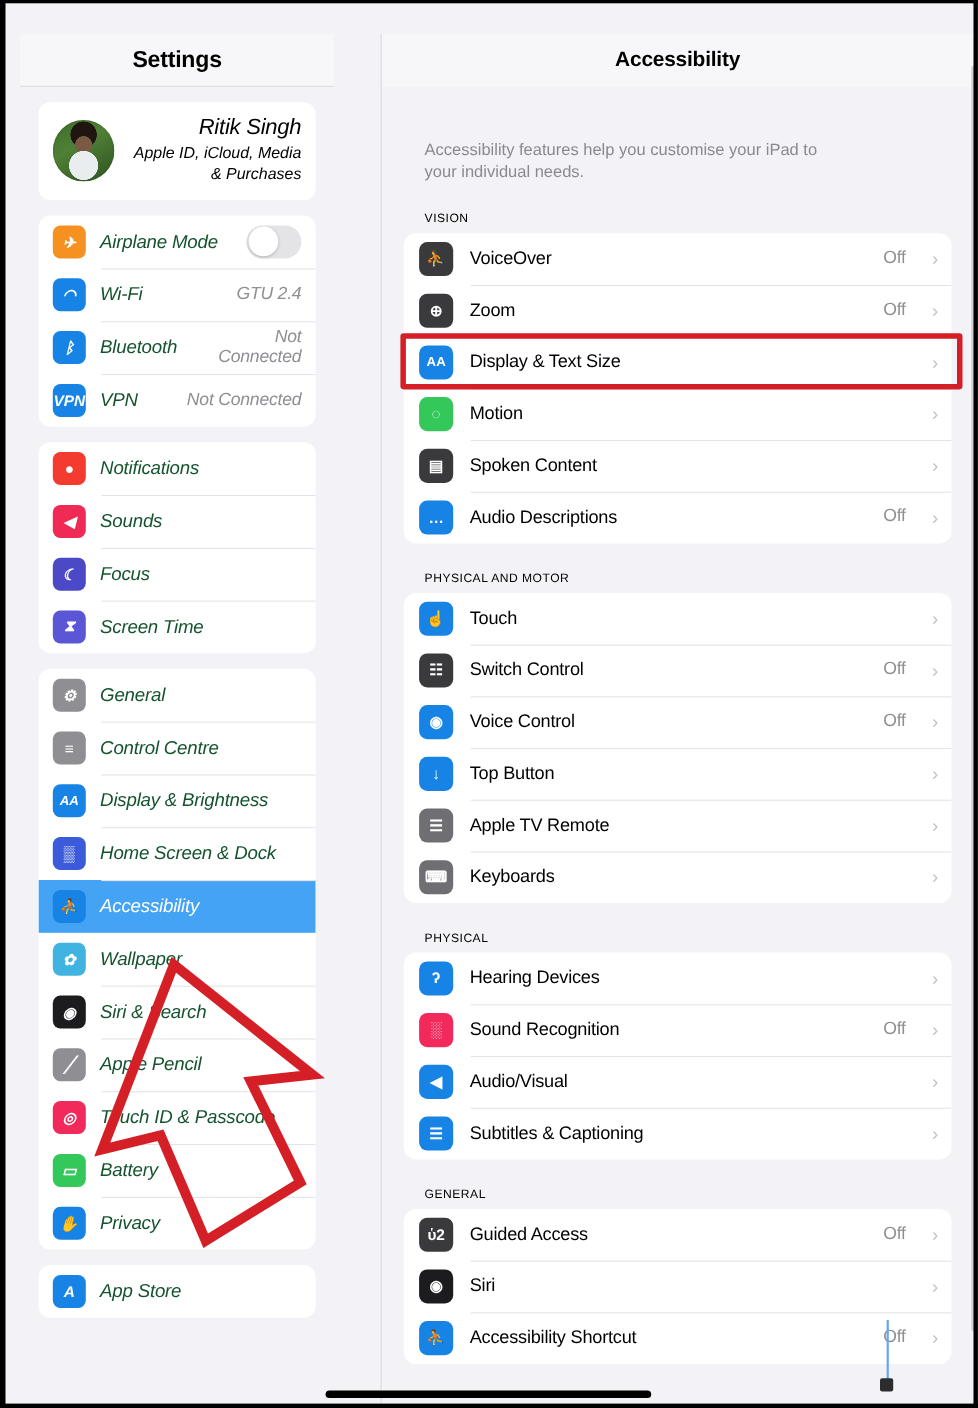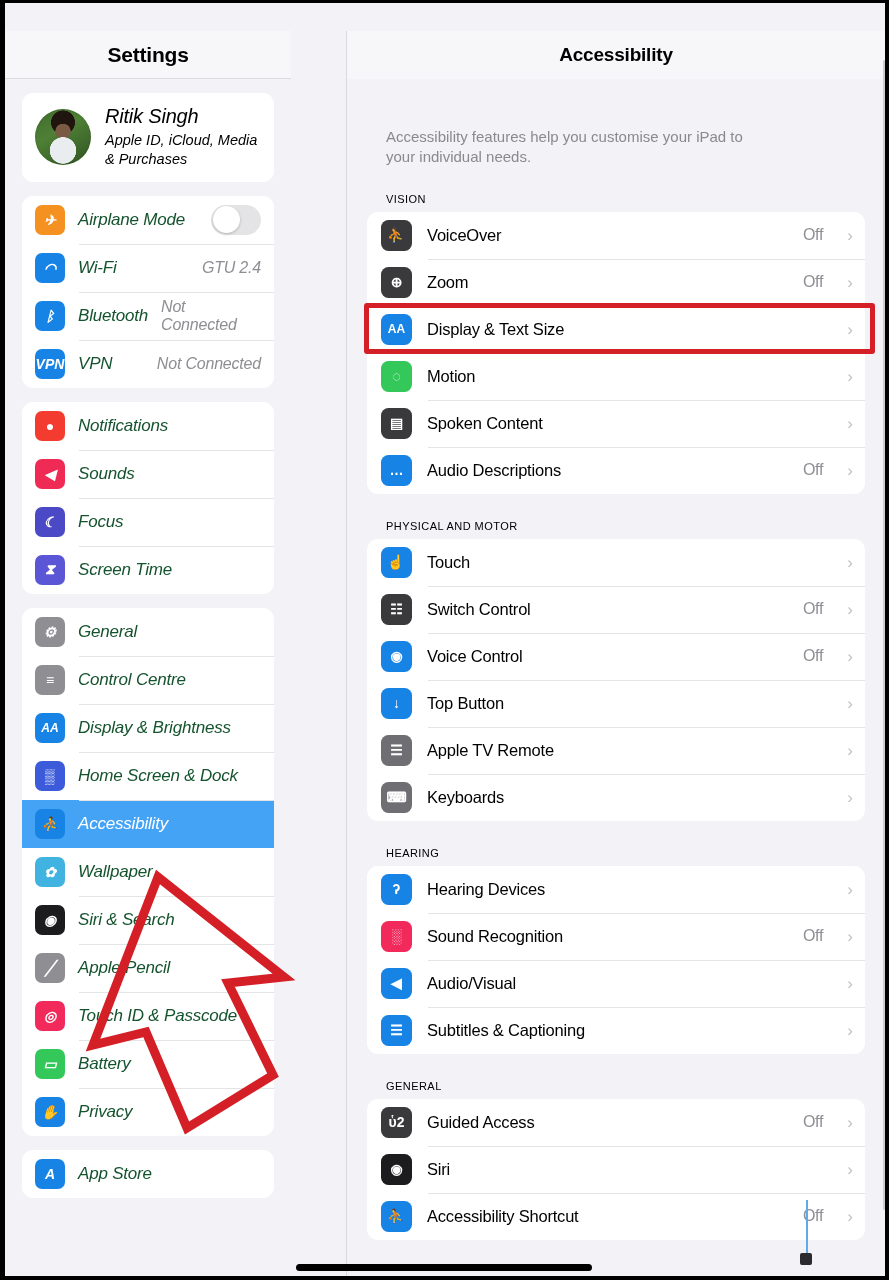--- a/index.html
+++ b/index.html
@@ -35,22 +35,22 @@
   .batt-ico { position:relative; width:27px; height:13px; }
   .batt-body { position:absolute; left:0; top:0; width:25px; height:13px;
                border:1.3px solid #8a8a8e; border-radius:3.5px; }
   .batt-fill { position:absolute; left:1.8px; top:1.8px; height:7.8px; width:17.5px;
                background:#000; border-radius:1.6px; }
   .batt-cap  { position:absolute; right:0; top:4.4px; width:1.8px; height:4.6px;
                background:#b4b4b8; border-radius:0 1.5px 1.5px 0; }
 
   
   #sidebar {
-    position:absolute; left:5px; top:31px; width:286px; height:1245px;
-    background:#f2f2f7; overflow:hidden; z-index:10;
+    position:absolute; left:18px; top:31px; width:286px; height:1245px;
+    background:#f2f2f7; overflow:hidden; z-index:10;text-align:right;
   }
   #sidebar-header {
     height:48px; background:#f7f7f9;
     display:flex; align-items:center; justify-content:center;
     border-bottom:0.5px solid #dcdce0;
   }
   #sidebar-title { font-size:21px; font-weight:bold; color:#000; letter-spacing:-0.2px; }
   #sidebar-scroll { padding:0 17px;font-style:italic; }
 
   .sb-group { background:#fff; border-radius:11px; margin-top:14px; overflow:hidden; }
@@ -338,21 +338,21 @@
               <span class="d-ico" style="background: rgb(110, 110, 115); font-size: 14px;">☰</span>
               <span class="d-label">Apple TV Remote</span>
               <span class="chev solo">›</span>
             </div>
             <div class="d-row">
               <span class="d-ico" style="background: rgb(110, 110, 115); font-size: 14px;">⌨</span>
               <span class="d-label">Keyboards</span>
               <span class="chev solo">›</span>
             </div>
           </div>
-          <div class="sec-head">HEARING</div>
+          <div class="sec-head">PHYSICAL</div>
           <div class="d-group">
             <div class="d-row">
               <span class="d-ico" style="background: rgb(23, 131, 229); font-size: 14px;">ʔ</span>
               <span class="d-label">Hearing Devices</span>
               <span class="chev solo">›</span>
             </div>
             <div class="d-row">
               <span class="d-ico" style="background: rgb(242, 41, 91); font-size: 14px;">░</span>
               <span class="d-label">Sound Recognition</span>
               <span class="d-value">Off</span>

